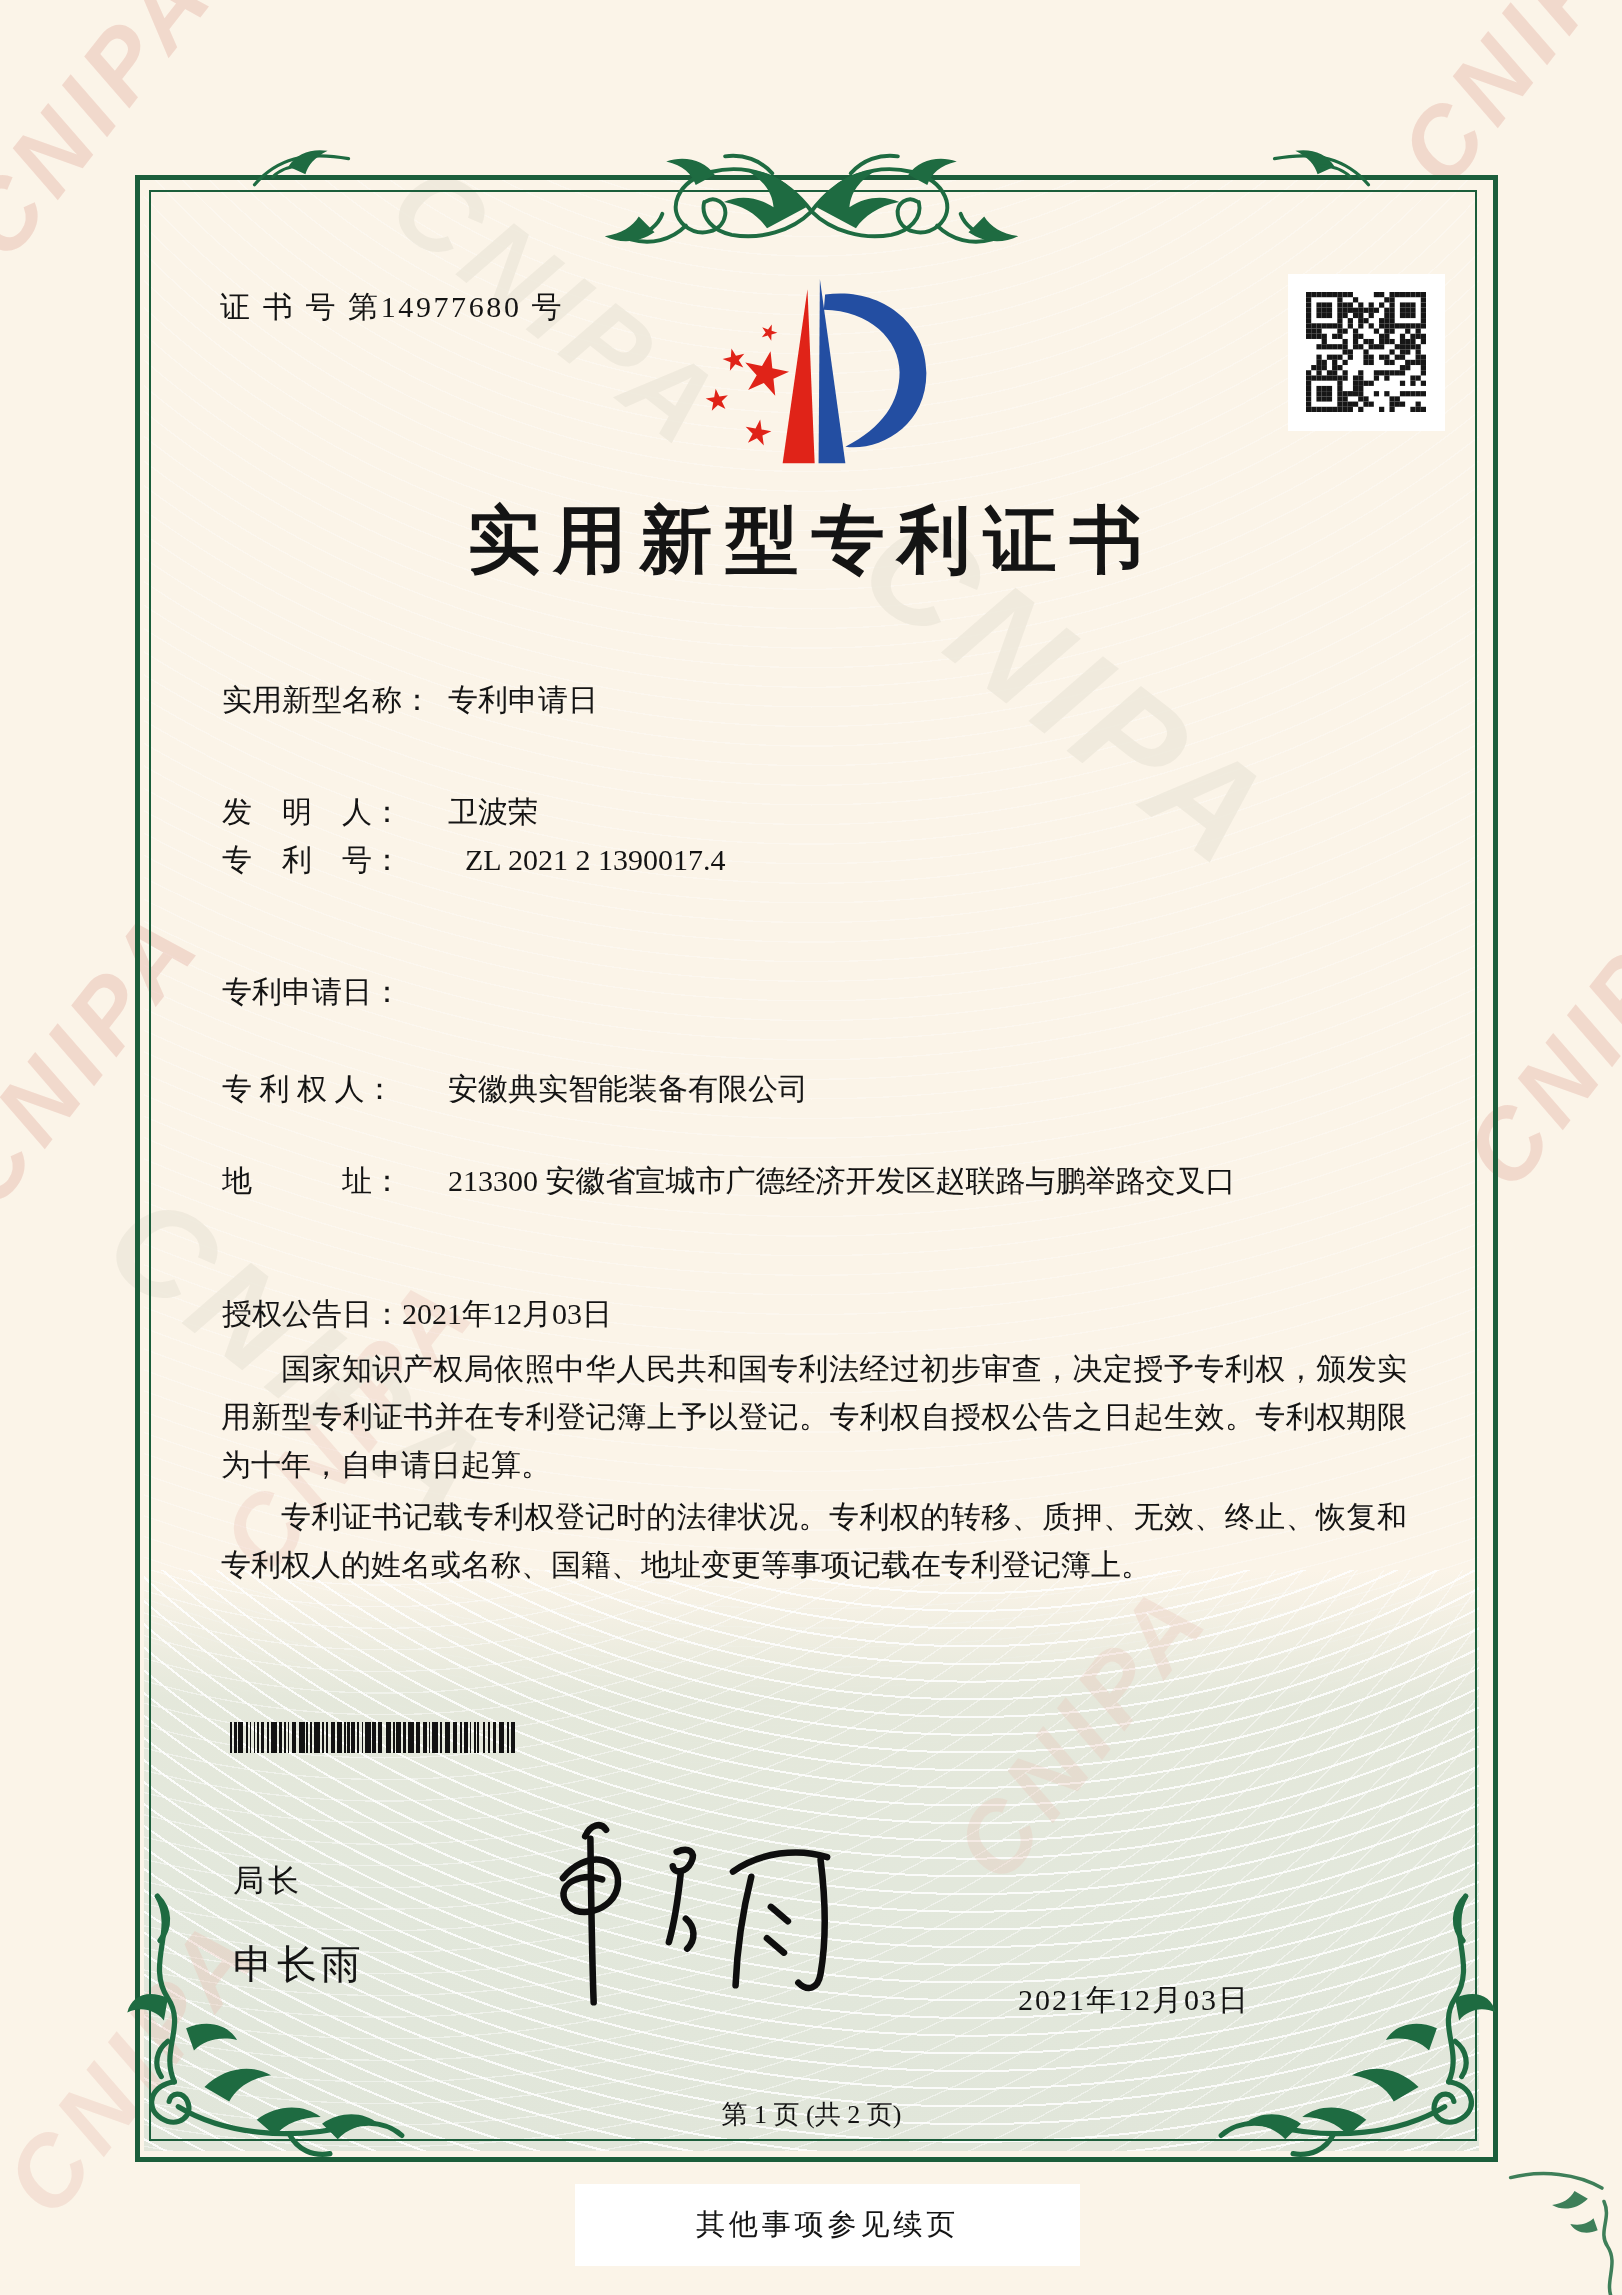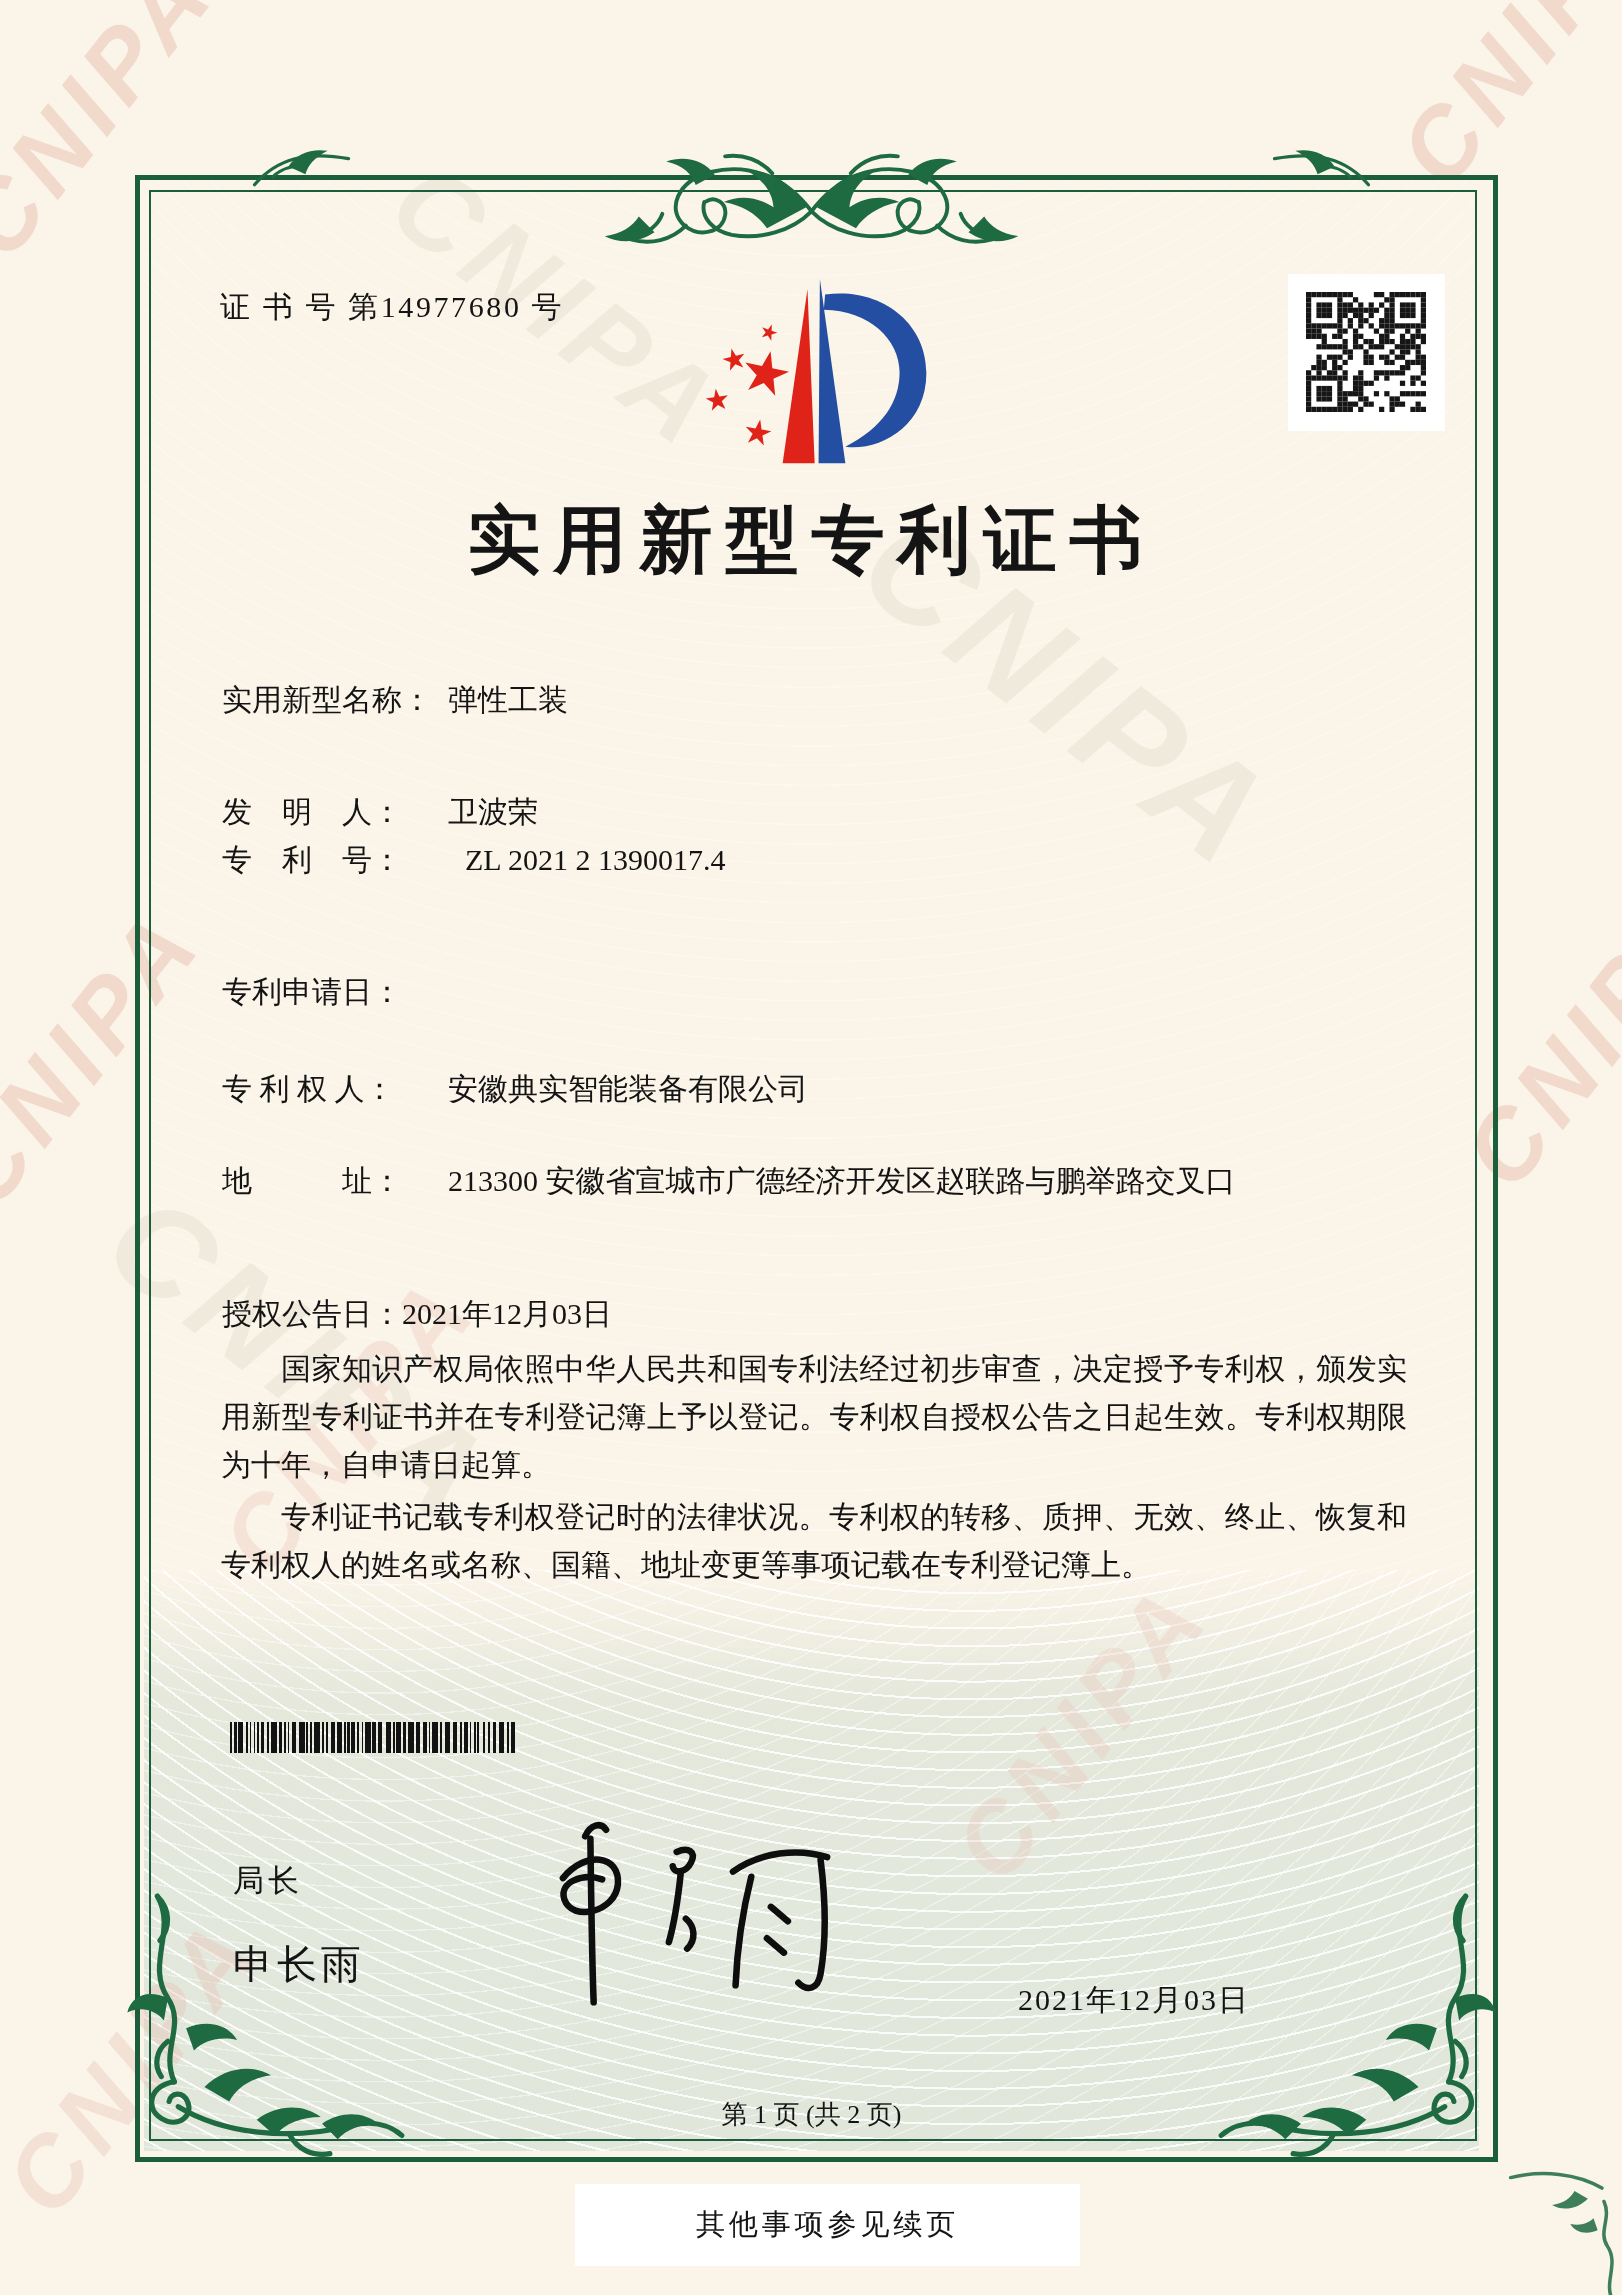--- a/index.html
+++ b/index.html
@@ -468,21 +468,21 @@
           <rect x="160" y="176" width="8" height="8" fill="#161616"></rect>
           <rect x="168" y="176" width="8" height="8" fill="#161616"></rect>
           <rect x="176" y="176" width="8" height="8" fill="#161616"></rect>
         </svg>
     </div>
 
     <div class="doc-title">实用新型专利证书</div>
 
     <div class="frow r1">
       <span class="lbl">实用新型名称：</span>
-      <span class="val">弹性工装</span>
+      <span class="val">专利申请日</span>
     </div>
     <div class="frow r2">
       <span class="lbl">发　明　人：</span>
       <span class="val">卫波荣</span>
     </div>
     <div class="frow r3">
       <span class="lbl">专　利　号：</span>
       <span class="val">ZL 2021 2 1390017.4</span>
     </div>
     <div class="frow r4">

